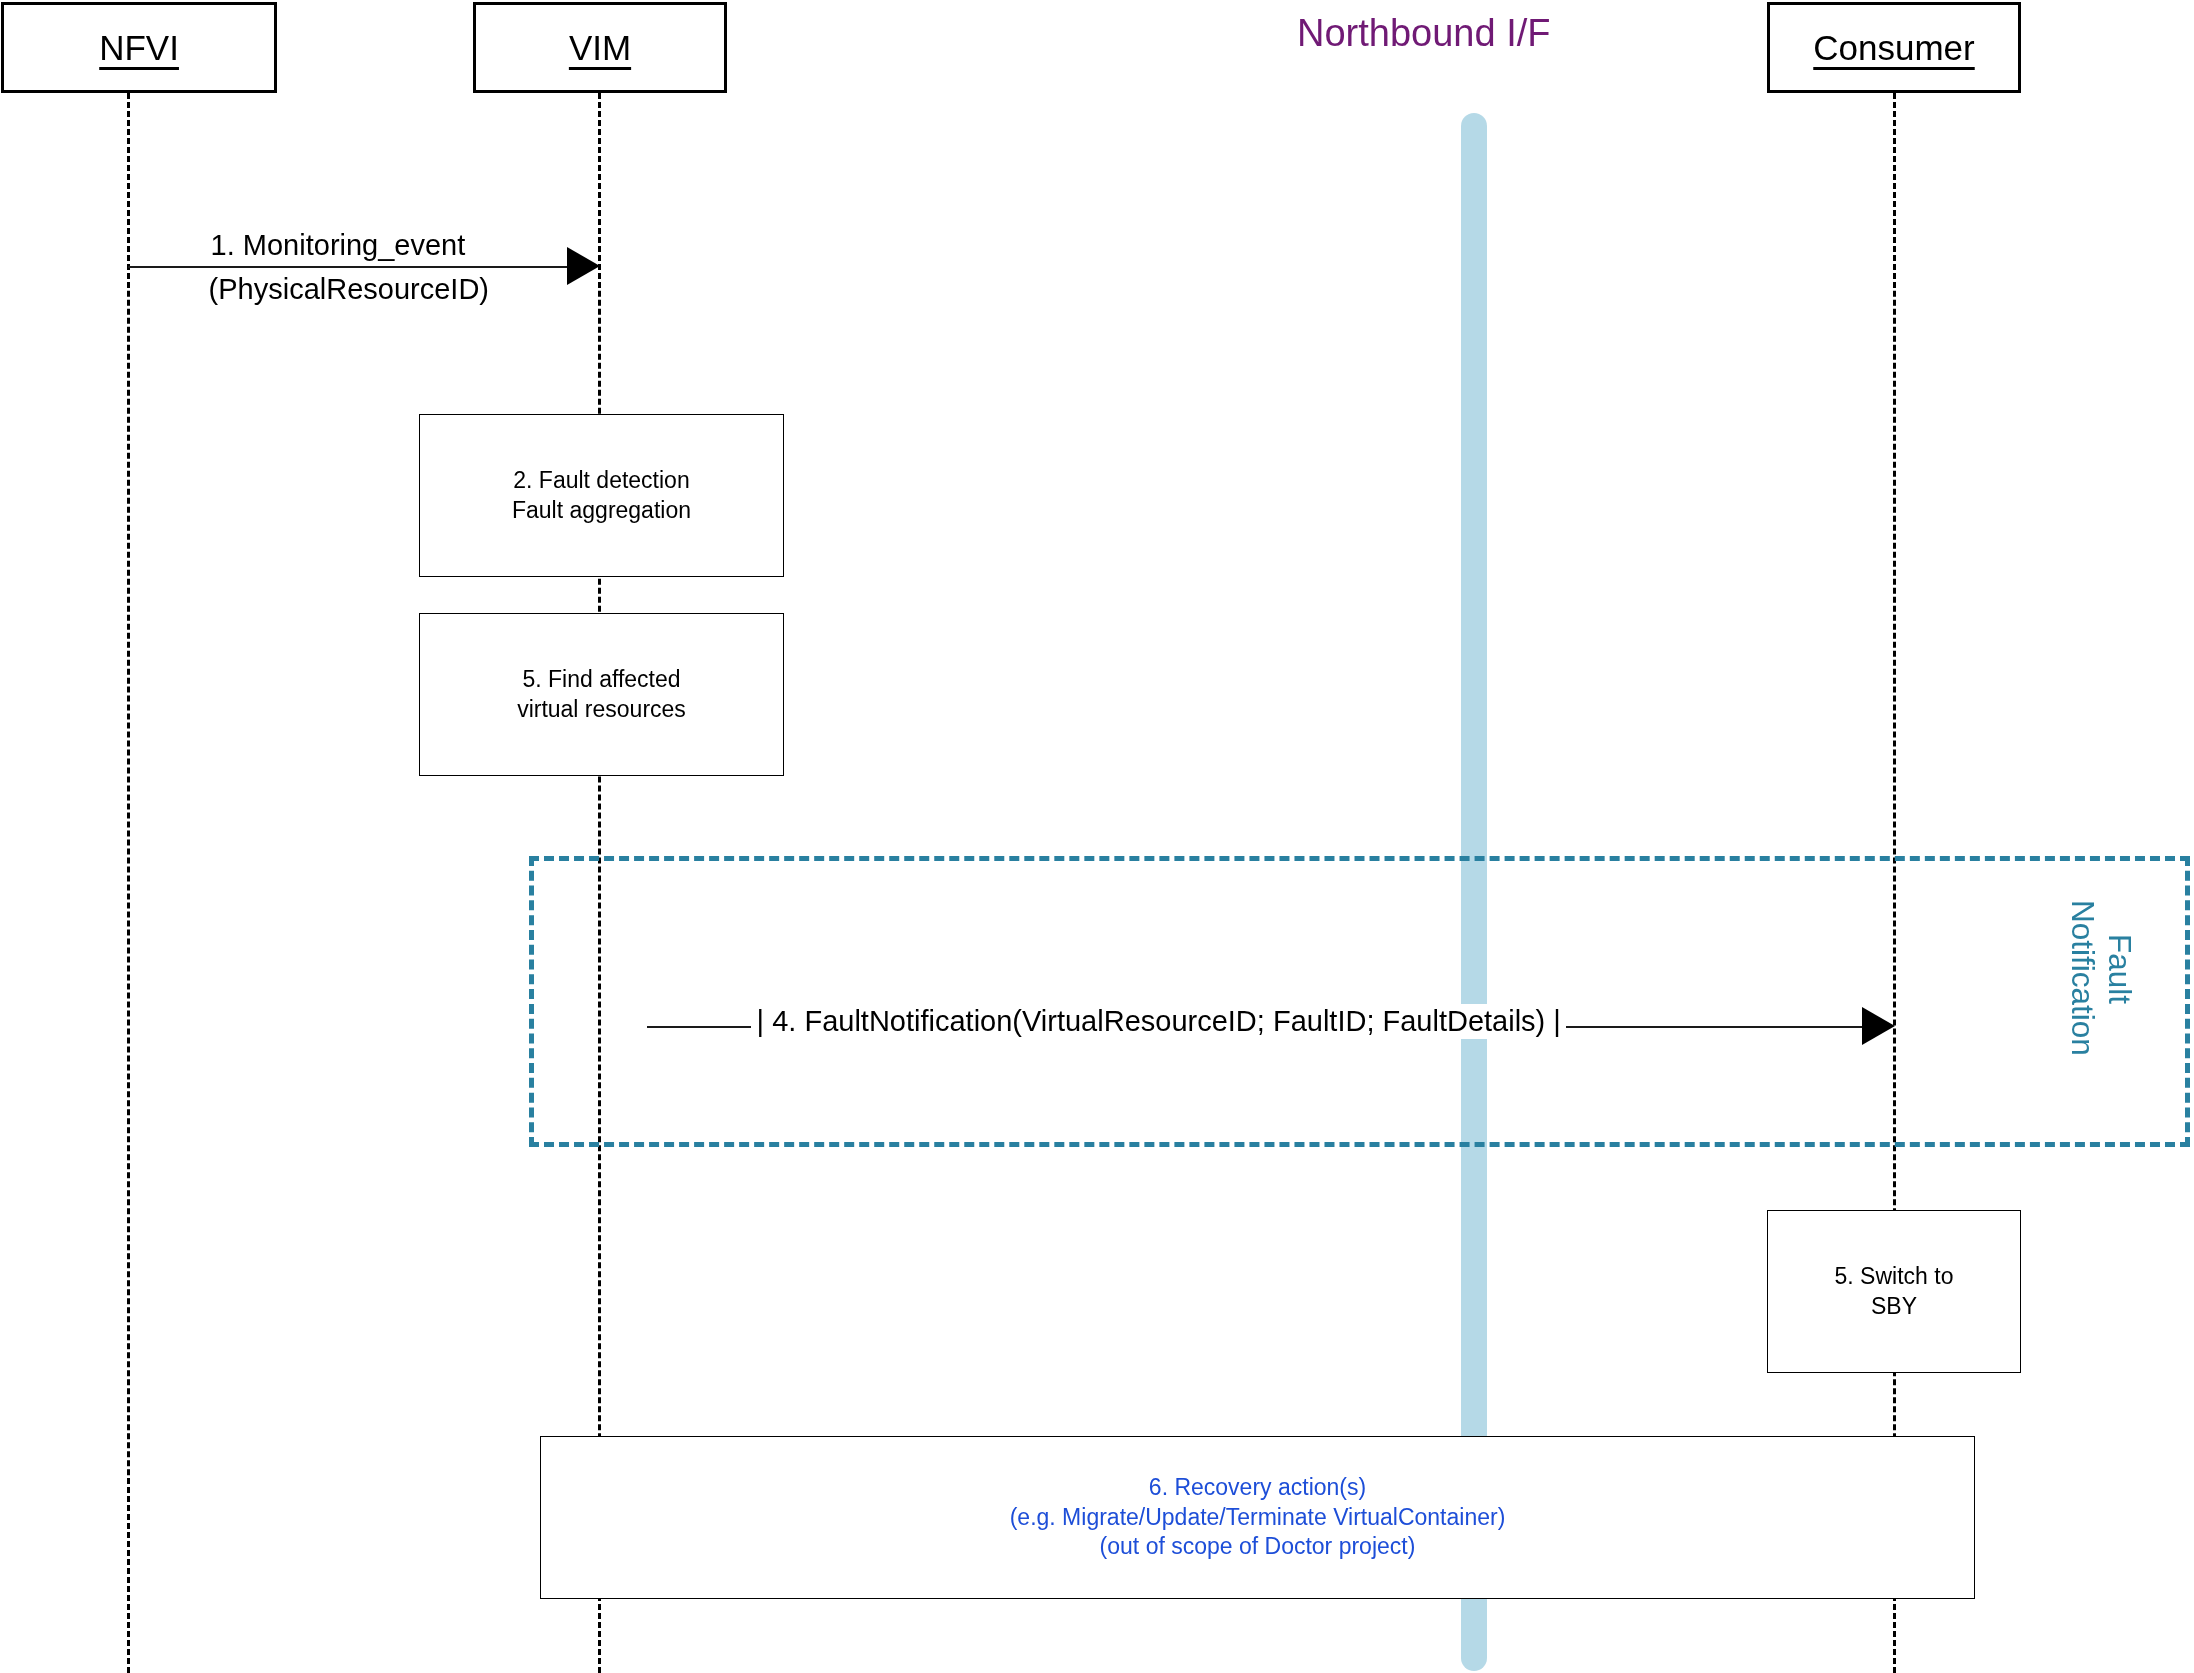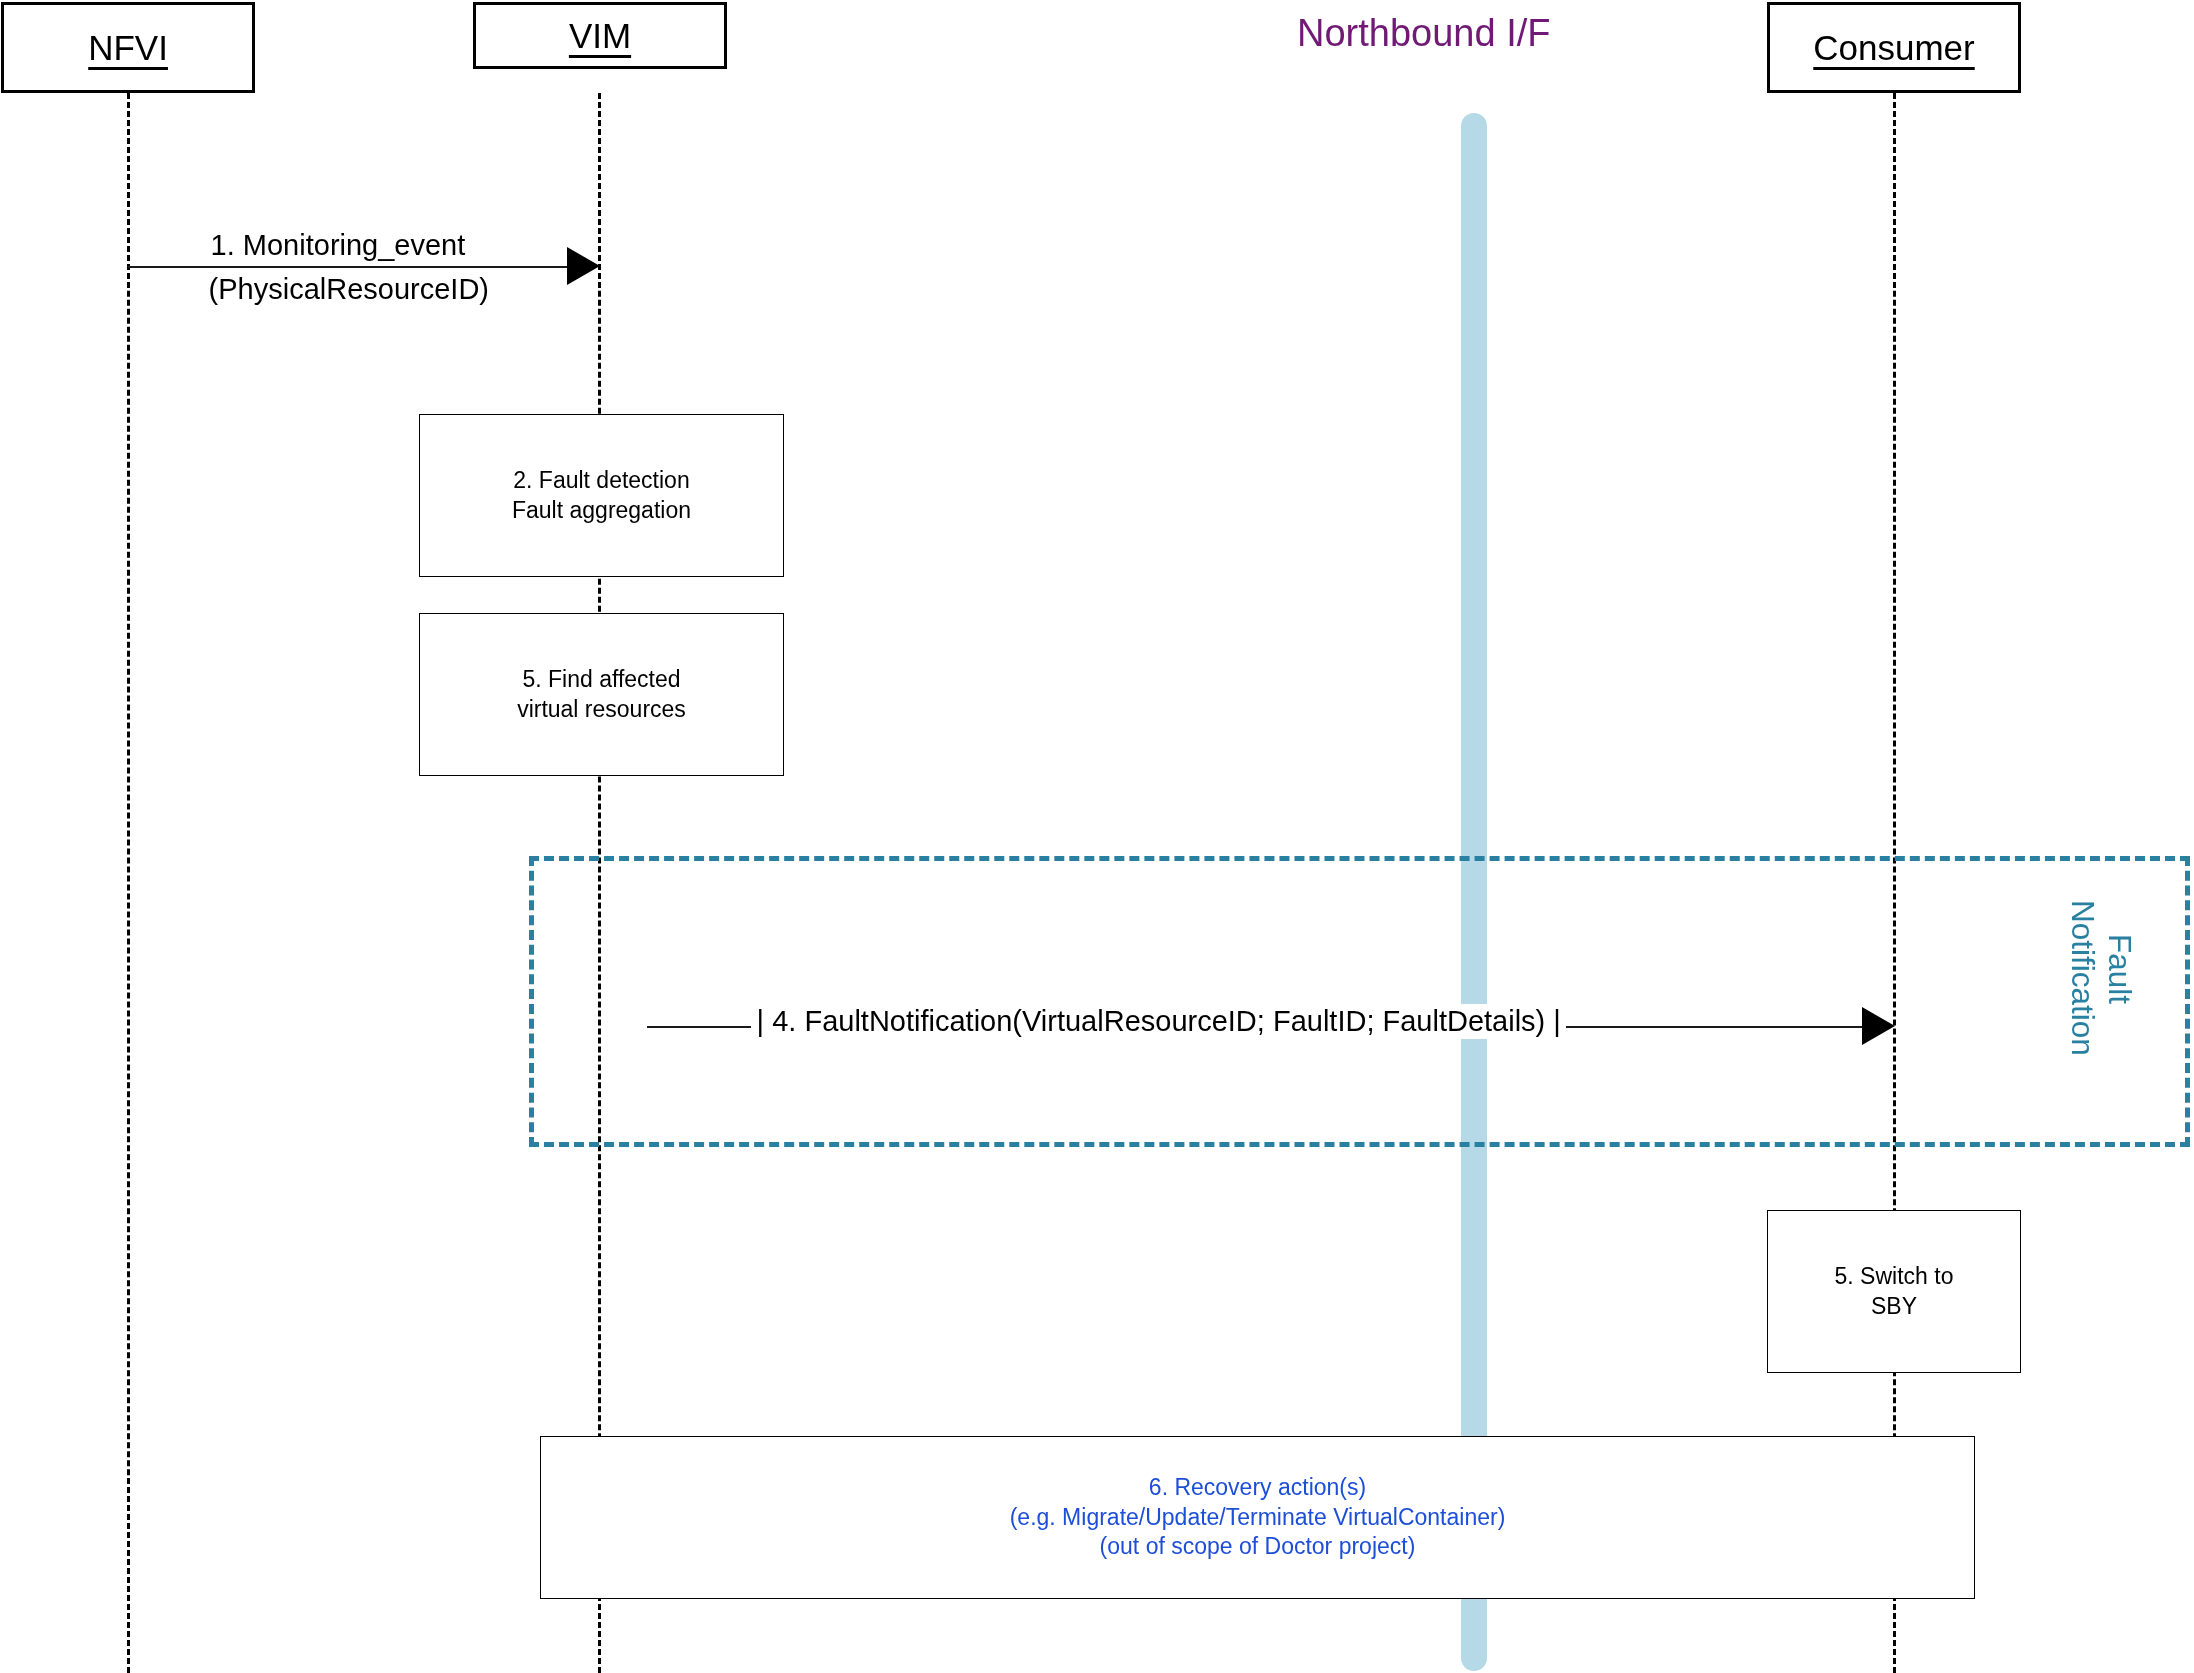--- a/index.html
+++ b/index.html
@@ -142,25 +142,25 @@
 
 <div id="canvas">
 
   <div class="lifeline" style="left:127px; top:93px; height:1580px;"></div>
   <div class="lifeline" style="left:598px; top:93px; height:1580px;"></div>
   <div class="lifeline" style="left:1893px; top:93px; height:1580px;"></div>
 
   <div class="nb-bar" style="left:1461px; top:113px; width:26px; height:1558px;"></div>
   <div class="nb-title" style="left:1297px; top:12.4px;">Northbound I/F</div>
 
-  <div class="actor-box" style="left:1.1px; top:2.3px; width:254px; height:91px;">
+  <div class="actor-box" style="left:1.1px; top:2.3px; width:276px; height:91px;">
     <span class="actor-label">NFVI</span>
   </div>
 
-  <div class="actor-box" style="left:473px; top:2.3px; width:254px; height:67px;">
+  <div class="actor-box" style="left:473px; top:2.3px; width:254px; height:91px;">
     <span class="actor-label">VIM</span>
   </div>
 
   <div class="actor-box" style="left:1767px; top:2.3px; width:254px; height:91px;">
     <span class="actor-label">Consumer</span>
   </div>
 
   <div class="msg-line" style="left:128px; top:266px; width:467px;"></div>
   <div class="msg-arrow" style="left:567px; top:247px;"></div>
   <div class="msg-text" style="left:205px; top:228px;">1. Monitoring_event</div>

